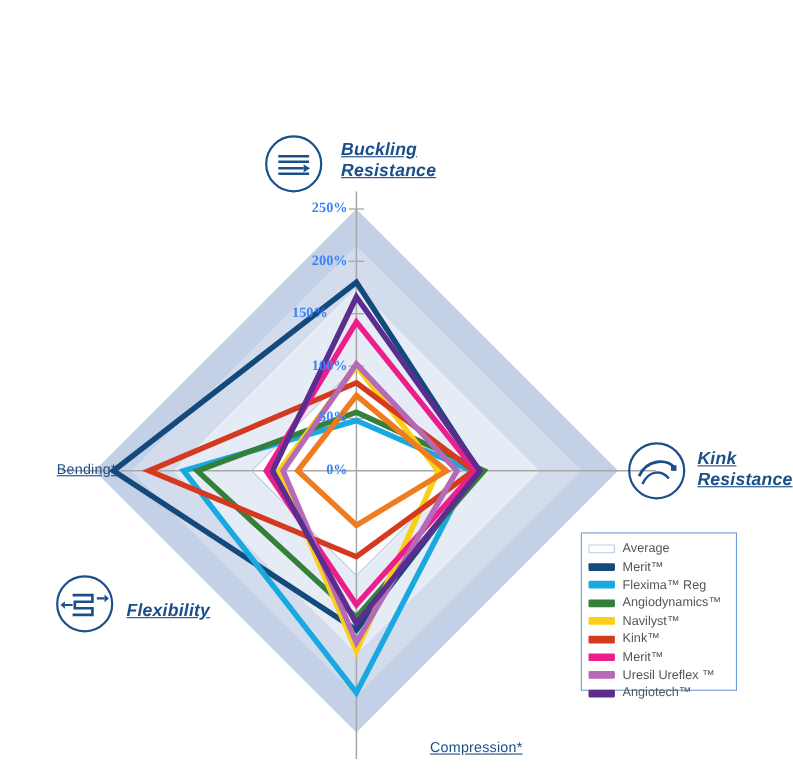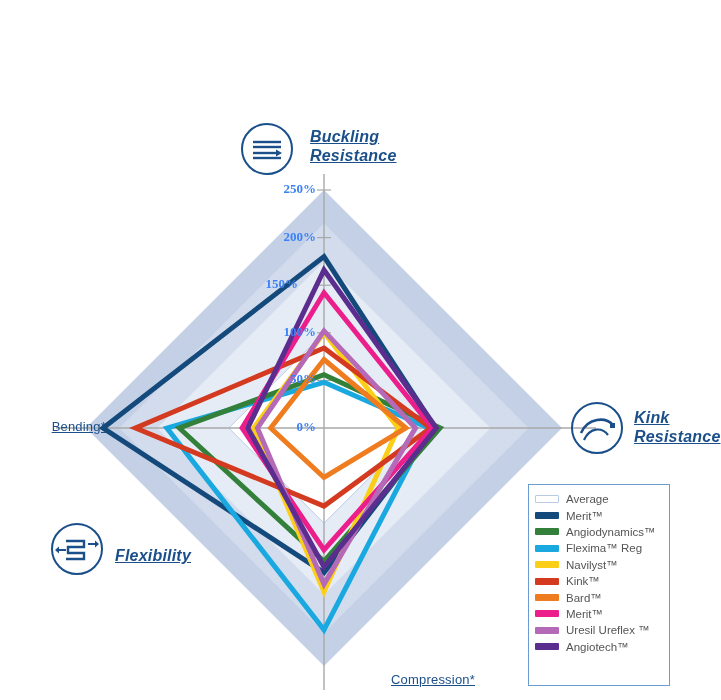--- a/index.html
+++ b/index.html
@@ -74,21 +74,21 @@
     font-weight: bold;
     text-align: right;
     width: 46px;
   }
 
   #legend {
     position: absolute;
     left: 528px;
     top: 484px;
     width: 142px;
-    height: 202px;
+    height: 144px;
     border: 1px solid #6a9bd1;
     background: #ffffff;
     box-sizing: border-box;
     padding: 6px 0 0 6px;
   }
   .legend-row {
     display: flex;
     align-items: center;
     height: 16.4px;
   }
@@ -200,40 +200,36 @@
   <div id="legend">
       <div class="legend-row">
         <span class="legend-swatch outline"></span>
         <span class="legend-label">Average</span>
       </div>
       <div class="legend-row">
         <span class="legend-swatch" style="background: rgb(20, 73, 123);"></span>
         <span class="legend-label">Merit™</span>
       </div>
       <div class="legend-row">
+        <span class="legend-swatch" style="background: rgb(25, 168, 224);"></span>
+        <span class="legend-label">Flexima™ Reg</span>
+      </div>
+      <div class="legend-row">
         <span class="legend-swatch" style="background: rgb(51, 128, 58);"></span>
         <span class="legend-label">Angiodynamics™</span>
       </div>
       <div class="legend-row">
-        <span class="legend-swatch" style="background: rgb(25, 168, 224);"></span>
-        <span class="legend-label">Flexima™ Reg</span>
-      </div>
-      <div class="legend-row">
         <span class="legend-swatch" style="background: rgb(251, 207, 24);"></span>
         <span class="legend-label">Navilyst™</span>
       </div>
       <div class="legend-row">
         <span class="legend-swatch" style="background: rgb(211, 58, 32);"></span>
         <span class="legend-label">Kink™</span>
       </div>
       <div class="legend-row">
-        <span class="legend-swatch" style="background: rgb(239, 124, 31);"></span>
-        <span class="legend-label">Bard™</span>
-      </div>
-      <div class="legend-row">
         <span class="legend-swatch" style="background: rgb(236, 30, 140);"></span>
         <span class="legend-label">Merit™</span>
       </div>
       <div class="legend-row">
         <span class="legend-swatch" style="background: rgb(181, 106, 184);"></span>
         <span class="legend-label">Uresil Ureflex ™</span>
       </div>
       <div class="legend-row">
         <span class="legend-swatch" style="background: rgb(91, 45, 142);"></span>
         <span class="legend-label">Angiotech™</span>

